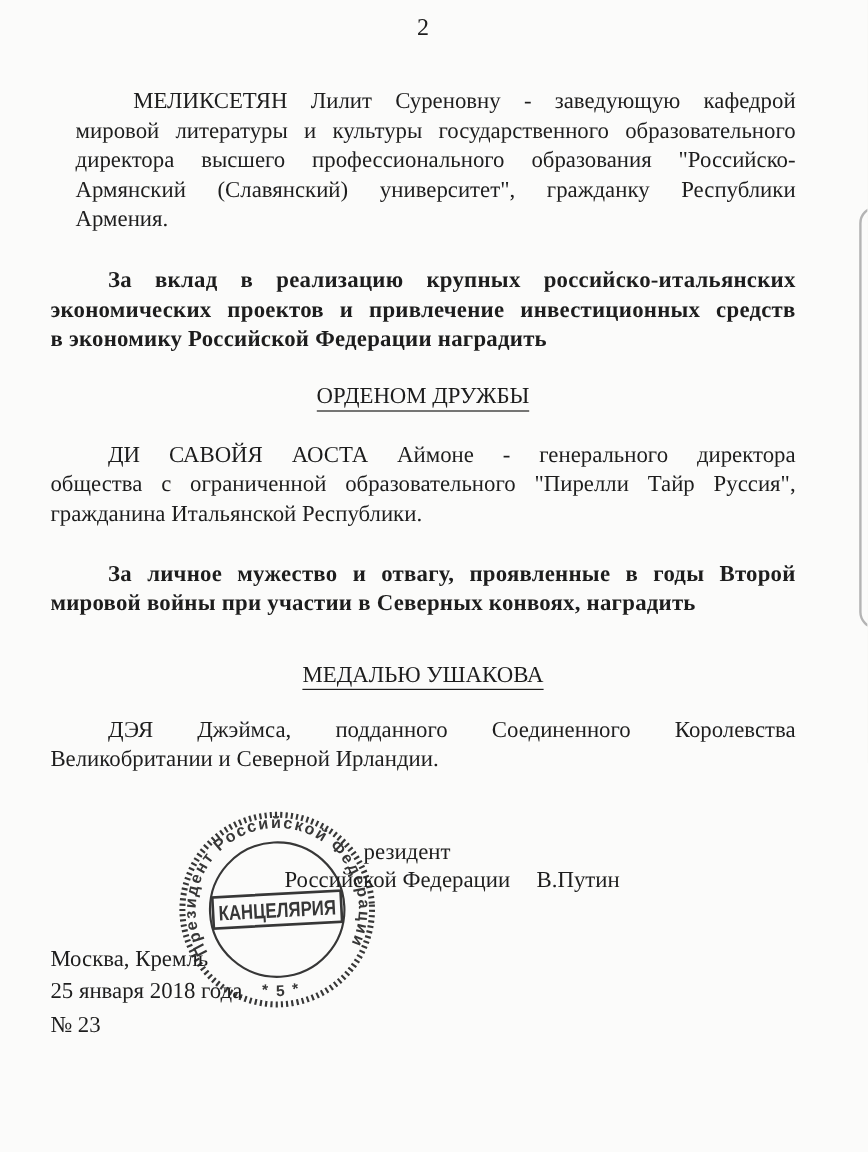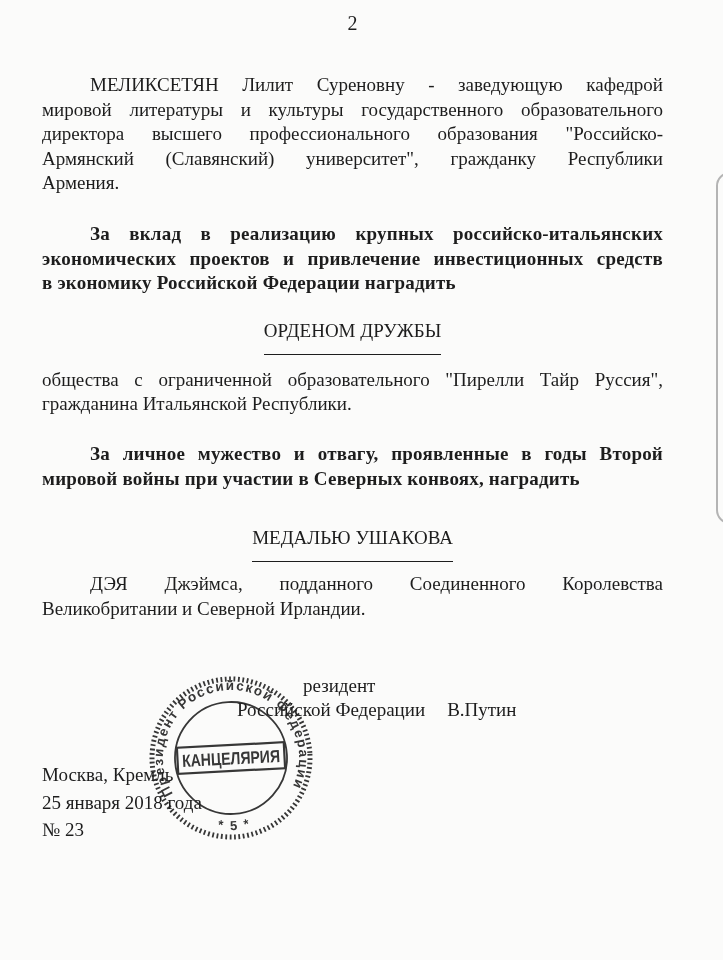--- a/index.html
+++ b/index.html
@@ -22,22 +22,22 @@
     padding-top: 12px;
     font-size: 20px;
     line-height: 23px;
   }
   .para { line-height: 24.6px; }
   .ln { text-align: left; }
   .ln.just { text-align: justify; text-align-last: justify; }
   .ln.ind { text-indent: 48px; }
   .bold { font-weight: bold; letter-spacing: 0.2px; }
   .heading { text-align: center; line-height: 25px; }
-  .hu { border-bottom: 1.6px solid #1d1d1d; padding-bottom: 13px; }
-  .m-p1 { margin-top: 38px; }
+  .hu { border-bottom: 1.6px solid #1d1d1d; padding-bottom: 1px; }
+  .m-p1 { margin-top: 38px; margin-left: 21px; }
   .m-b1 { margin-top: 26px; }
   .m-h1 { margin-top: 22px; }
   .m-p2 { margin-top: 25px; }
   .m-b2 { margin-top: 25px; }
   .m-h2 { margin-top: 34px; }
   .m-p3 { margin-top: 22px; }
   .signature { margin-top: 53px; line-height: 23.5px; position: relative; z-index: 1; }
   .sig1 { padding-left: 261px; }
   .sig2 { padding-left: 195px; }
   .signame { margin-left: 22px; text-align: right; }
@@ -80,20 +80,21 @@
       <div class="ln just ind">За вклад в реализацию крупных российско-итальянских</div>
       <div class="ln just">экономических проектов и привлечение инвестиционных средств</div>
       <div class="ln">в экономику Российской Федерации наградить</div>
     </div>
 
     <div class="heading m-h1">
       <span class="hu">ОРДЕНОМ ДРУЖБЫ</span>
     </div>
 
     <div class="para m-p2">
+      <div class="ln just ind">ДИ САВОЙЯ АОСТА Аймоне - генерального директора</div>
       <div class="ln just">общества с ограниченной образовательного "Пирелли Тайр Руссия",</div>
       <div class="ln">гражданина Итальянской Республики.</div>
     </div>
 
     <div class="para bold m-b2">
       <div class="ln just ind">За личное мужество и отвагу, проявленные в годы Второй</div>
       <div class="ln">мировой войны при участии в Северных конвоях, наградить</div>
     </div>
 
     <div class="heading m-h2">

